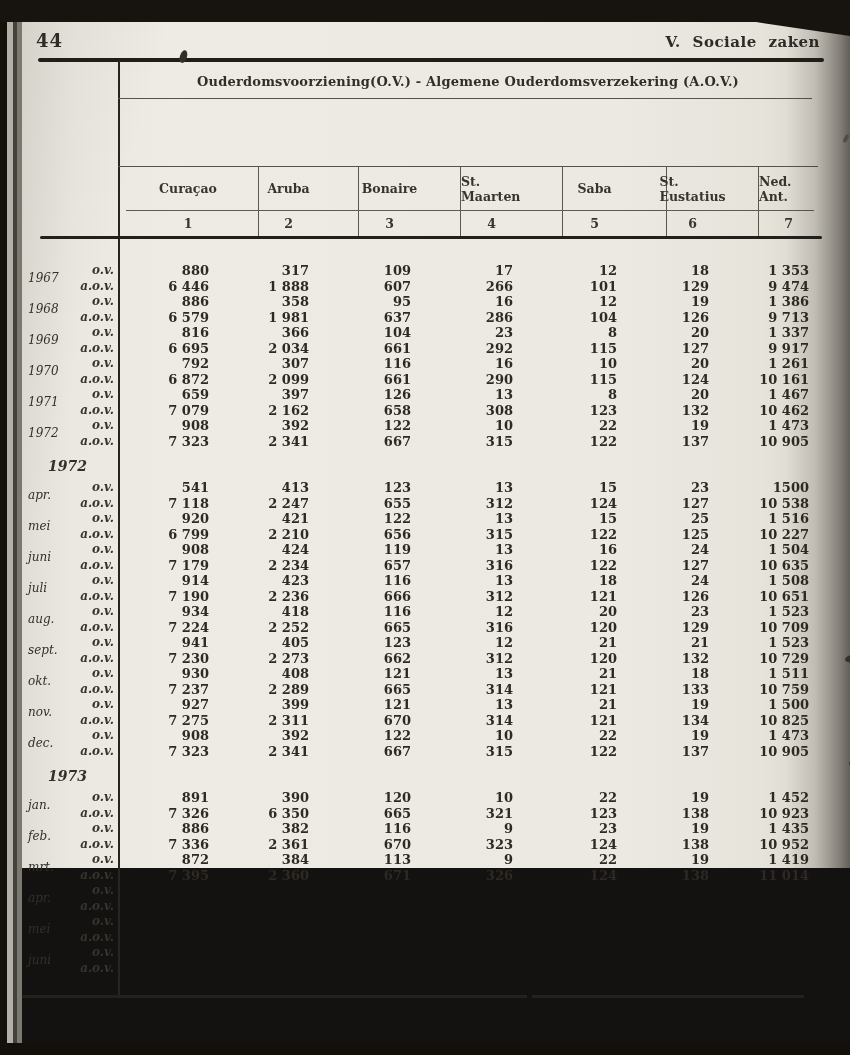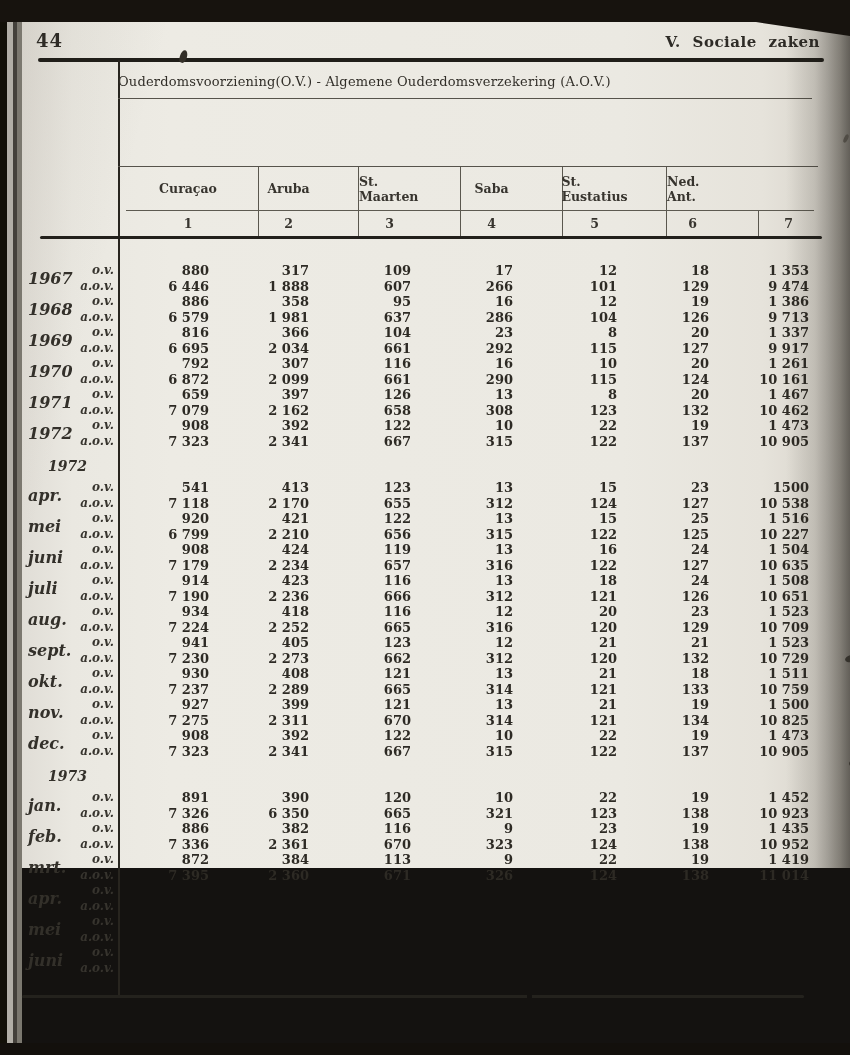--- a/index.html
+++ b/index.html
@@ -26,43 +26,43 @@
   .strip-bottom{position:absolute;left:0;top:1043px;width:850px;height:12px;background:#13100c;z-index:5;}
 
   
   .page-number{position:absolute;left:14px;top:8px;font-size:18px;font-weight:700;letter-spacing:1px;}
   .chapter{position:absolute;right:30px;top:11px;font-size:15px;font-weight:700;word-spacing:6px;letter-spacing:0.5px;}
   .rule-top{position:absolute;left:16px;top:36px;width:786px;height:3.5px;background:#201e19;border-radius:2px;}
   .rule-bottom{position:absolute;left:0px;top:973px;width:782px;height:3px;border-radius:2px;
     background:linear-gradient(to right,#24221d 0,#24221d 505px,rgba(36,34,29,0) 505px,rgba(36,34,29,0) 510px,#24221d 510px);}
   .vline{position:absolute;left:96px;top:38px;width:2px;height:937px;background:#28251f;}
 
-  .tbl-title{position:absolute;left:96px;top:52px;width:700px;text-align:left;
-    font-size:13px;font-weight:400;color:#312e28;letter-spacing:0.2px;}
+  .tbl-title{position:absolute;left:96px;top:52px;width:700px;text-align:center;
+    font-size:13px;font-weight:700;color:#312e28;letter-spacing:0.2px;}
   .hline{position:absolute;height:1px;background:#56534b;}
   .l1{left:96px;top:76px;width:694px;}
   .l2{left:96px;top:144px;width:700px;}
   .l3{left:104px;top:188px;width:688px;background:#5d5a51;}
   .tbl-subtitle{position:absolute;left:96px;top:100px;width:700px;text-align:center;
     font-size:13px;font-weight:700;color:#34312b;}
 
   .hdr{position:absolute;left:0;display:grid;grid-template-columns:96px 100px 100px 102px 102px 104px 92px 100px;}
   .hdr-names{top:145px;height:43px;}
   .hdr-nums{top:189px;height:25px;}
   .hcell{display:flex;align-items:center;justify-content:center;font-size:12.5px;font-weight:700;color:#37342e;box-sizing:border-box;margin-left:40px;}
   .hdr .hcell:nth-child(n+3){border-left:1px solid #5a574e;}
   .rule-mid{position:absolute;left:18px;top:214px;width:782px;height:3px;background:#22201b;border-radius:2px;}
 
   
   .tbody{position:absolute;left:0;top:217px;width:796px;padding-top:24px;color:#2d2a24;}
   .section-heading{height:18px;margin:9px 0 4px 0;text-indent:26px;
     font-style:italic;font-weight:700;font-size:14px;color:#33302a;}
   .group{position:relative;}
   .period-label{position:absolute;left:6px;top:50%;transform:translateY(-54%);
-    font-style:italic;font-weight:700;font-size:16px;color:#33302a;}
+    font-style:italic;font-weight:400;font-size:12px;color:#33302a;}
   .line{display:grid;grid-template-columns:96px 100px 100px 102px 102px 104px 92px 100px;height:15.5px;}
   .type-label{text-align:right;padding-right:4px;font-style:italic;font-size:12px;font-weight:700;
     color:#37342e;line-height:15.5px;}
   .num{text-align:right;padding-right:9px;font-size:13px;font-weight:700;line-height:15.5px;
     font-variant-numeric:tabular-nums;}
 
   
   .speck{position:absolute;z-index:4;}
   .ink-mark{left:158px;top:28px;width:7px;height:13px;background:#332f28;border-radius:60% 60% 55% 45%;transform:rotate(16deg);}
   .sp1{left:822px;top:112px;width:4px;height:9px;background:#504c45;border-radius:50%;transform:rotate(25deg);}
@@ -84,20 +84,21 @@
   <div class="vline"></div>
 
   <div class="tbl-title">Ouderdomsvoorziening(O.V.) - Algemene Ouderdomsverzekering (A.O.V.)</div>
   <div class="hline l1"></div>
   <div class="hline l2"></div>
 
   <div class="hdr hdr-names">
     <div class="hcell"></div>
     <div class="hcell">Curaçao</div>
     <div class="hcell">Aruba</div>
+    <div class="hcell">Bonaire</div>
     <div class="hcell">St. Maarten</div>
     <div class="hcell">Saba</div>
     <div class="hcell">St. Eustatius</div>
     <div class="hcell">Ned. Ant.</div>
   </div>
   <div class="hline l3"></div>
   <div class="hdr hdr-nums">
     <div class="hcell"></div>
     <div class="hcell">1</div>
     <div class="hcell">2</div>
@@ -257,21 +258,21 @@
           <span class="num">413</span>
           <span class="num">123</span>
           <span class="num">13</span>
           <span class="num">15</span>
           <span class="num">23</span>
           <span class="num">1500</span>
         </div>
         <div class="line">
           <span class="type-label">a.o.v.</span>
           <span class="num">7 118</span>
-          <span class="num">2 170</span>
+          <span class="num">2 247</span>
           <span class="num">655</span>
           <span class="num">312</span>
           <span class="num">124</span>
           <span class="num">127</span>
           <span class="num">10 538</span>
         </div>
       </div>
       <div class="group">
         <div class="period-label">mei</div>
         <div class="line">

